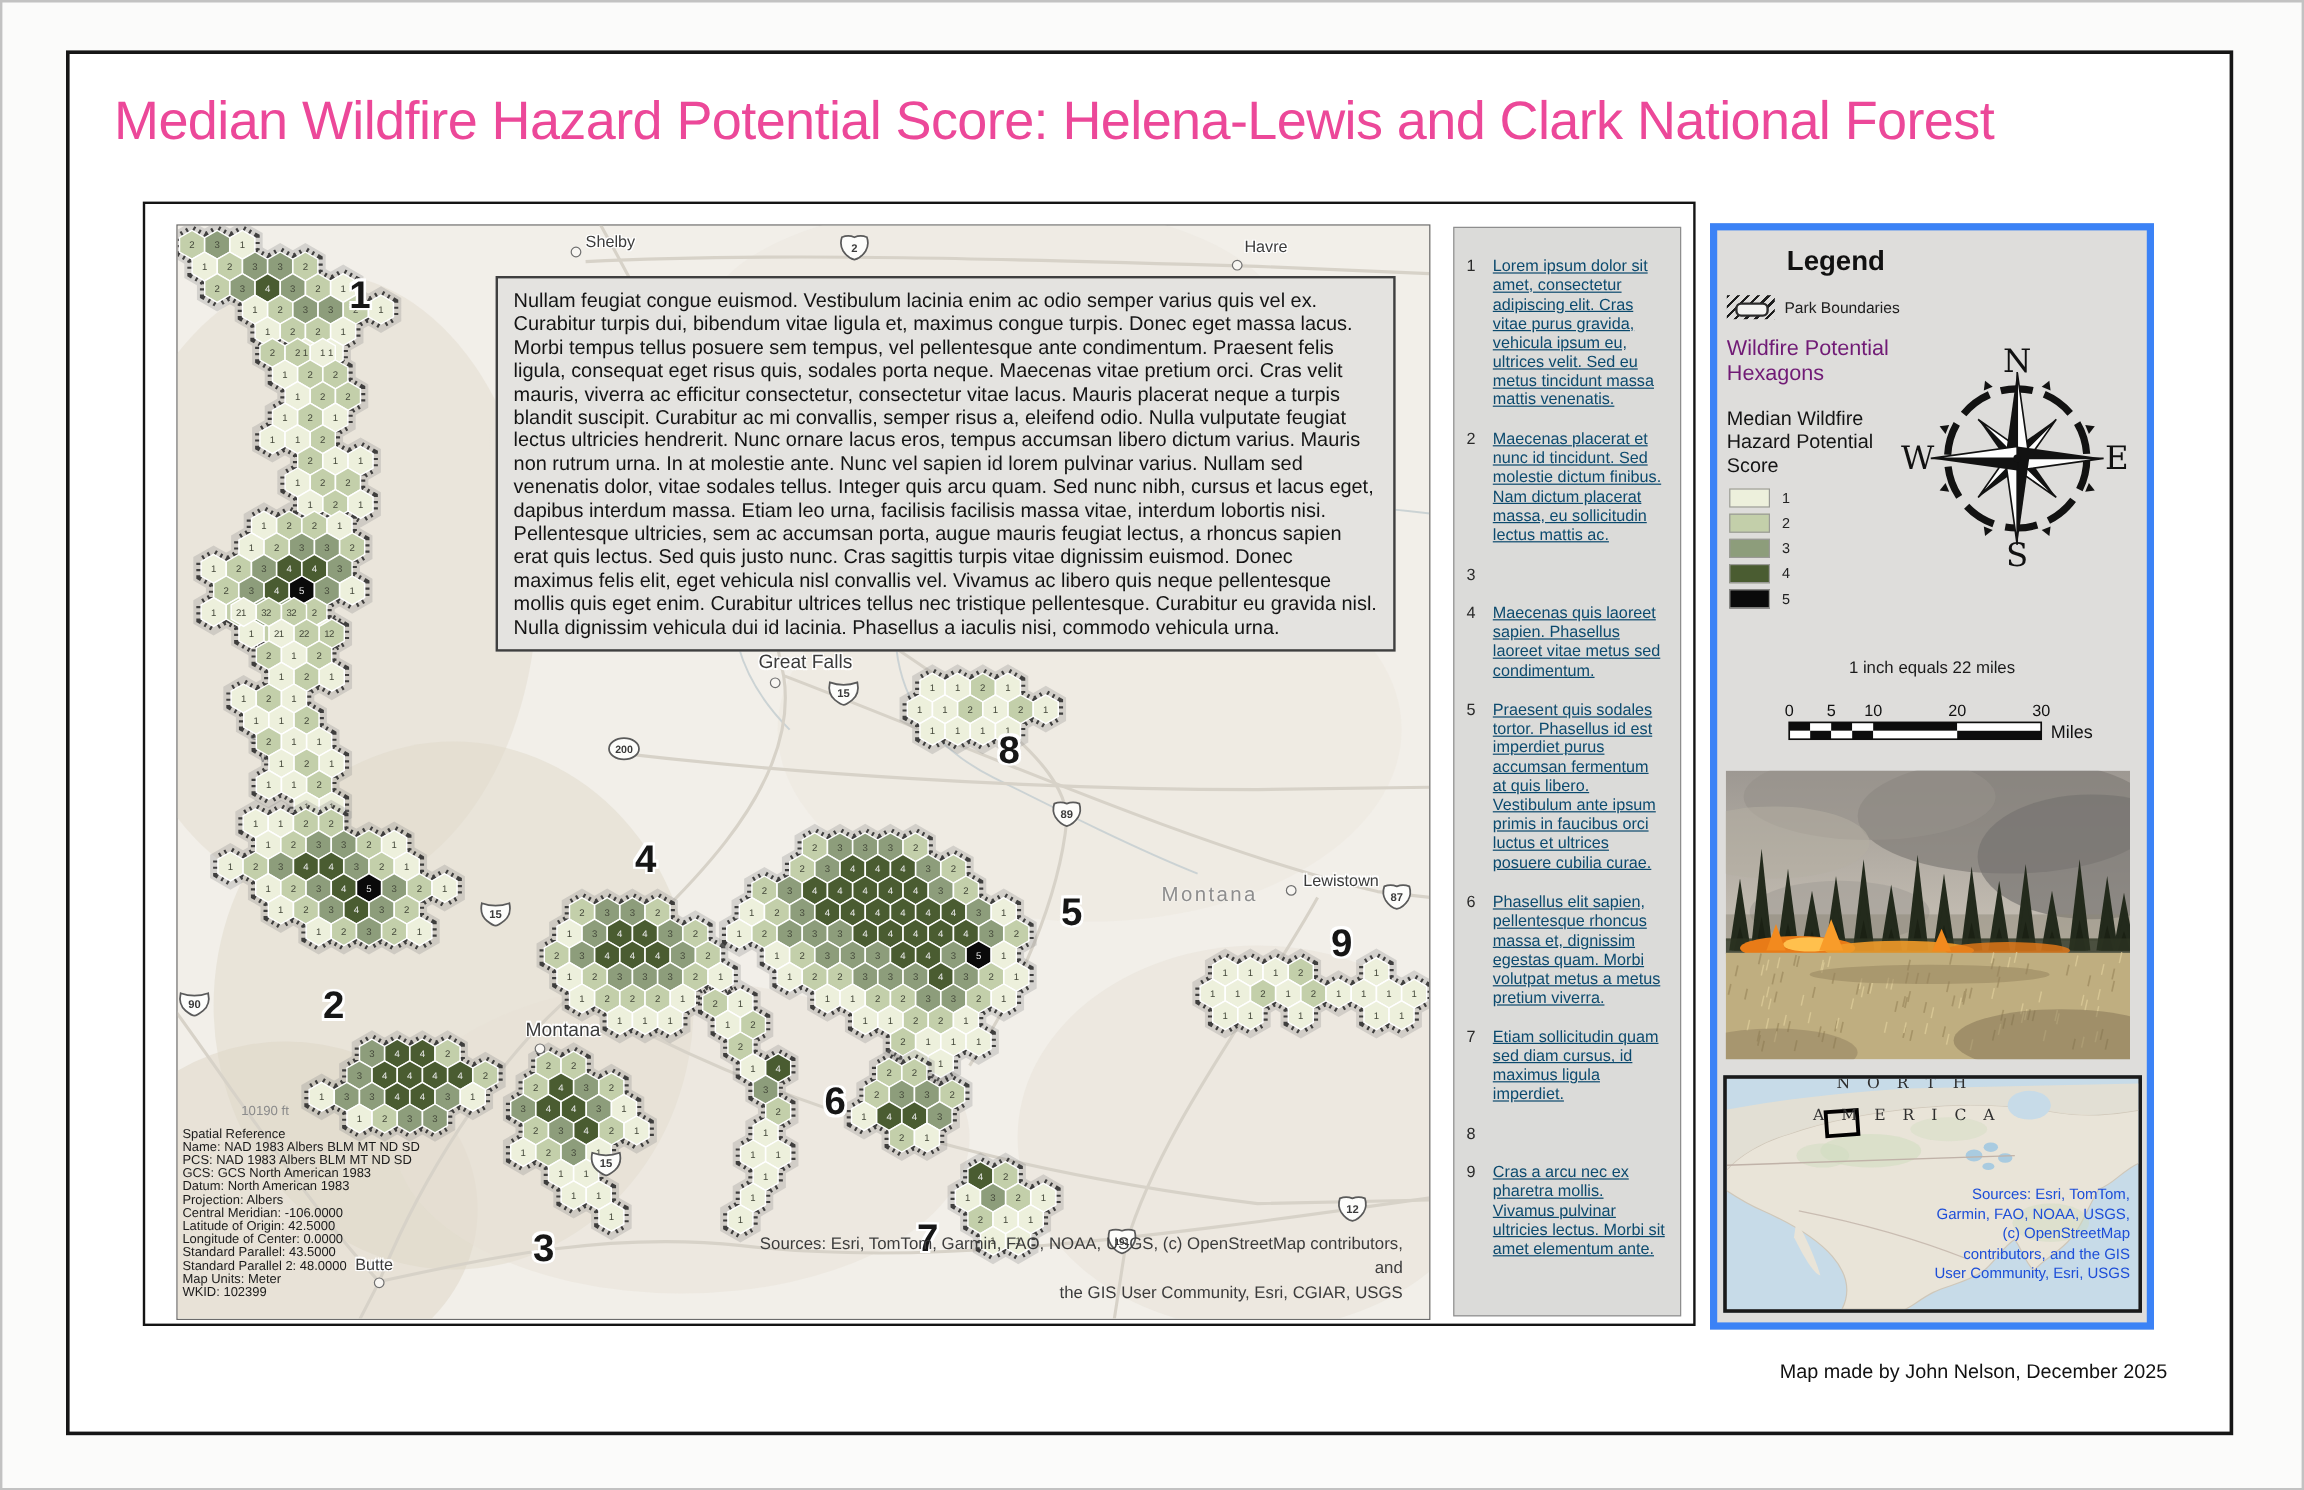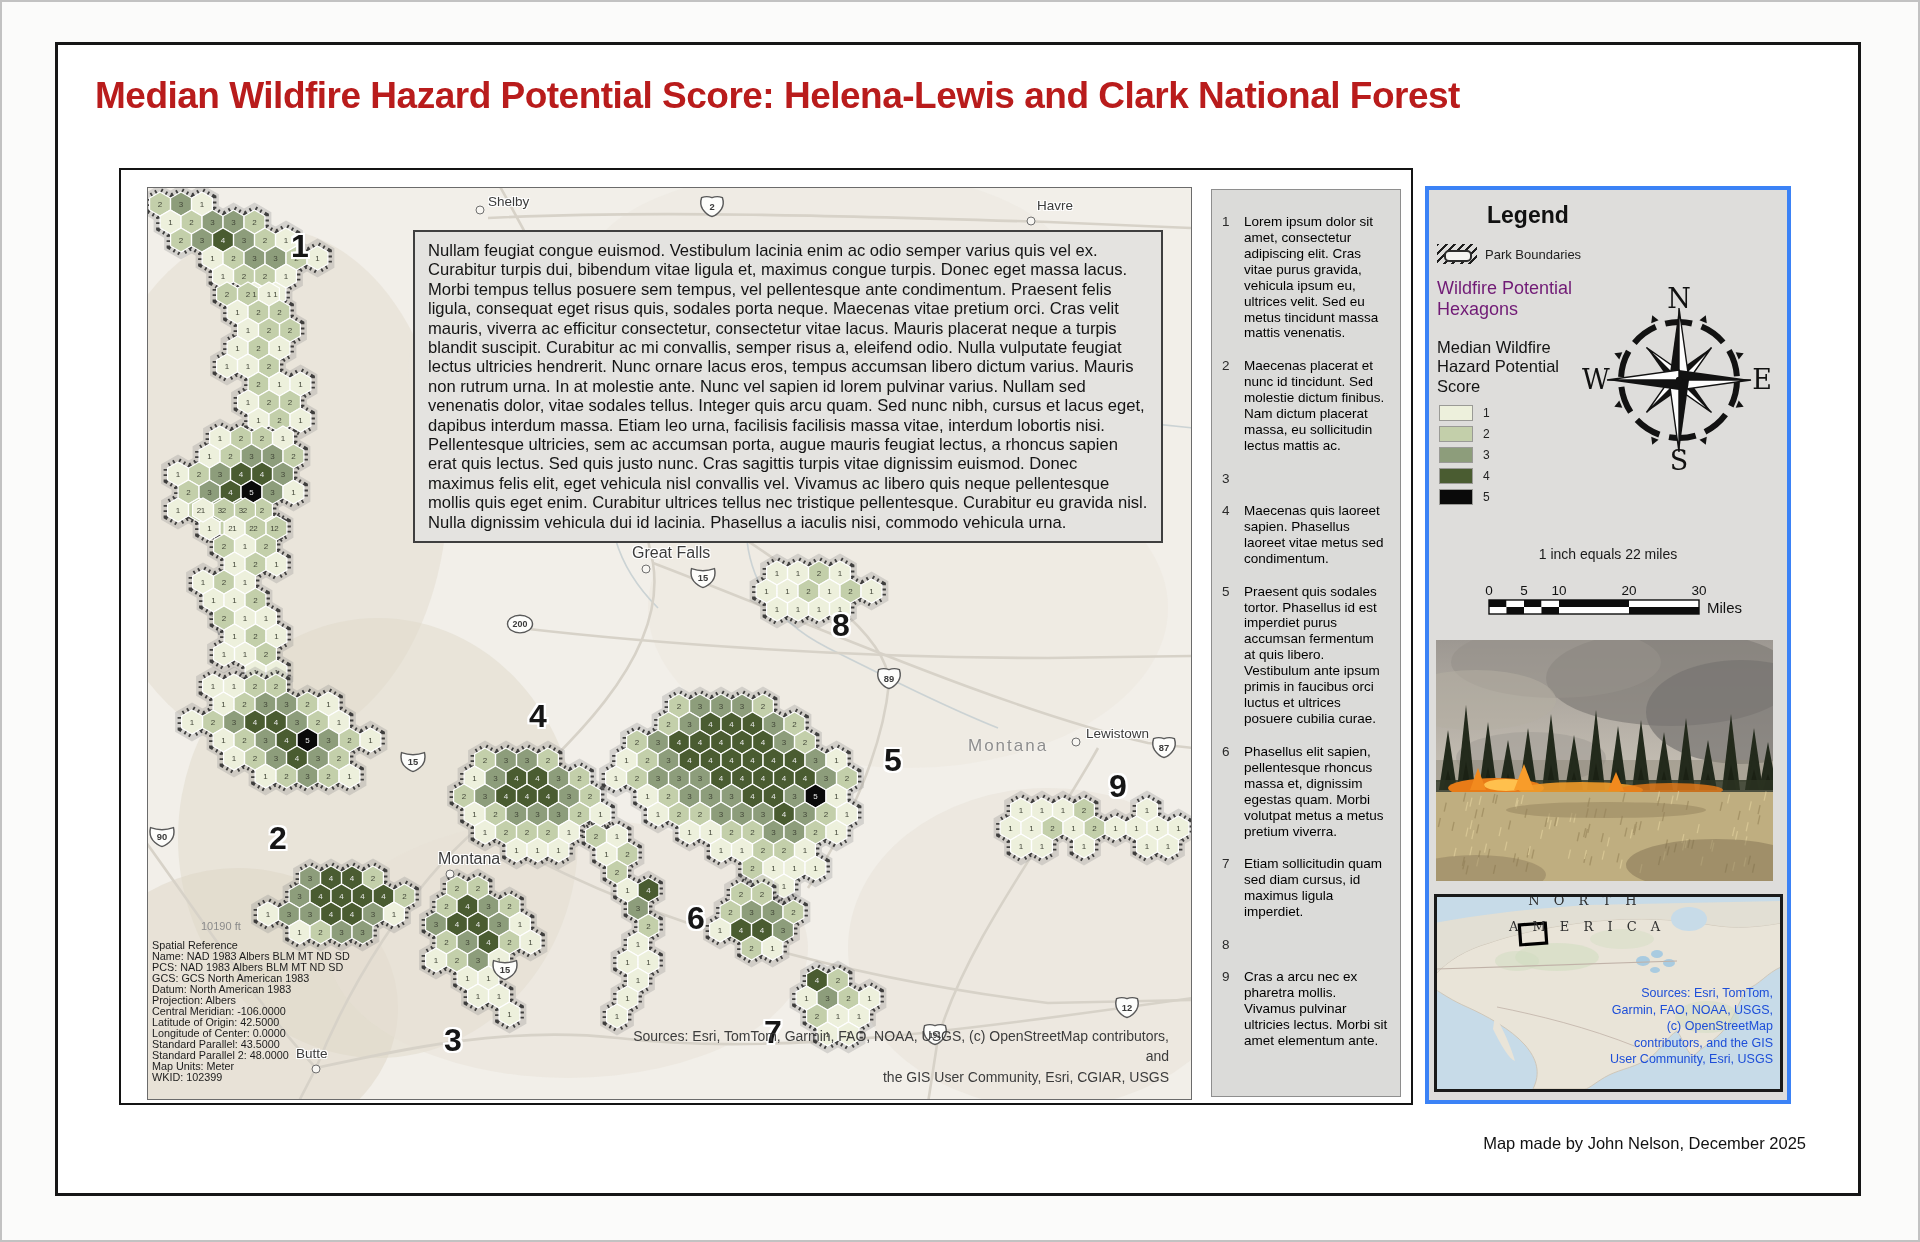--- a/index.html
+++ b/index.html
@@ -1,40 +1,40 @@
 <!DOCTYPE html>
 <html><head>
 <meta charset="utf-8">
 <style>
   html,body{margin:0;padding:0;background:#e9e8e6;font-family:"Liberation Sans",sans-serif;}
   .canvas{position:relative;width:1920px;height:1242px;background:#fbfbfa;box-shadow:inset 0 0 0 2px #c2c2c2;overflow:hidden;}
   .neatline{position:absolute;left:55px;top:42px;width:1800px;height:1148px;border:3px solid #161616;background:#ffffff;}
-  .page-title{position:absolute;left:37px;top:30px;font-size:37px;font-weight:700;letter-spacing:-0.5px;color:#b91c1c;white-space:nowrap;}
+  .page-title{position:absolute;left:37px;top:30px;font-size:45px;font-weight:400;letter-spacing:-0.5px;color:#ec4899;white-space:nowrap;}
   .map-box{position:absolute;left:61px;top:123px;width:1290px;height:933px;border:2px solid #141414;background:#ffffff;}
   .map-viewport{position:absolute;left:26px;top:17px;width:1043px;height:911px;background:#f2efe9;border:1px solid #6b6b6b;overflow:hidden;}
   .map-viewport svg.base{position:absolute;left:0;top:0;}
   .note-box{position:absolute;left:265px;top:42px;width:720px;padding:9px 13px;background:#e4e3e0;border:2px solid #3f3f3f;font-size:16.6px;line-height:1.17;color:#141414;}
   .map-attribution{position:absolute;right:22px;top:838px;width:560px;text-align:right;font-size:14px;line-height:1.45;color:#3c3c3c;white-space:pre-line;}
   .spatial-ref{position:absolute;left:4px;top:752px;font-size:10.8px;line-height:1.02;color:#1c1c1c;white-space:pre-line;}
   .elev-label{position:absolute;font-size:11px;color:#8b8b8b;}
   .city-label{position:absolute;font-size:13.5px;color:#3b3b3b;white-space:nowrap;
     text-shadow:0 0 2px #fff,0 0 2px #fff,1px 1px 0 #fff,-1px -1px 0 #fff,1px -1px 0 #fff,-1px 1px 0 #fff;}
   .city-label.big{font-size:16px;}
   .state-label{position:absolute;font-size:17px;letter-spacing:2px;color:#8d8d8d;white-space:nowrap;
     text-shadow:0 0 2px #fff;}
   .city-dot{position:absolute;width:7px;height:7px;border:1.6px solid #6f6f6f;border-radius:50%;background:#f8f6f2;transform:translate(-50%,-50%);}
   .cluster-label{position:absolute;transform:translate(-50%,-50%);font-size:32px;font-weight:600;color:#161616;
     text-shadow:0 0 3px #fff,0 0 3px #fff,2px 2px 0 #fff,-2px -2px 0 #fff,2px -2px 0 #fff,-2px 2px 0 #fff,0 2px 0 #fff,0 -2px 0 #fff,2px 0 0 #fff,-2px 0 0 #fff;}
   .shield{position:absolute;transform:translate(-50%,-50%);width:28px;height:25px;}
   .shield svg{display:block;}
   .notes-panel{position:absolute;left:1090px;top:19px;width:190px;height:908px;background:#dbdbd9;border:1px solid #8e8e8e;box-sizing:border-box;padding:24px 12px 0 10px;}
   .note-item{display:flex;margin-bottom:17px;}
   .note-num{width:22px;flex:0 0 22px;font-size:13.5px;color:#2a2a2a;}
-  .note-text{width:146px;font-size:13.5px;line-height:1.18;color:#000000;}
-  .legend-box{position:absolute;left:1367px;top:141px;width:358px;height:910px;border:4px solid #3b82f6;background:#dedddb;}
+  .note-text{width:146px;font-size:13.5px;line-height:1.18;color:#0c4a6e;text-decoration:underline;}
+  .legend-box{position:absolute;left:1367px;top:141px;width:358px;height:910px;border:6px solid #3b82f6;background:#dedddb;}
   .legend-heading{position:absolute;left:58px;top:12px;font-size:23px;font-weight:bold;color:#111;}
   .park-row{position:absolute;left:8px;top:54px;display:flex;align-items:center;}
   .park-swatch{width:40px;height:20px;background:repeating-linear-gradient(135deg,#1d1d1d 0 2px,rgba(0,0,0,0) 2px 6px);position:relative;flex:0 0 40px;}
   .park-swatch .lens{position:absolute;left:7px;top:6px;width:24px;height:8px;background:#f3f3f1;border:2px solid #2c2c2c;border-radius:5px;}
   .park-label{margin-left:8px;font-size:13px;color:#1d1d1d;}
   .layer-title{position:absolute;left:8px;top:88px;width:210px;font-size:18px;line-height:1.18;color:#701a75;}
   .sublayer-title{position:absolute;left:8px;top:148px;width:160px;font-size:16.5px;line-height:1.18;color:#141414;}
   .class-rows{position:absolute;left:10px;top:212px;}
   .class-row{display:flex;align-items:center;height:21px;}
   .class-swatch{width:32px;height:14px;border:1px solid #9a9a96;flex:0 0 32px;}

